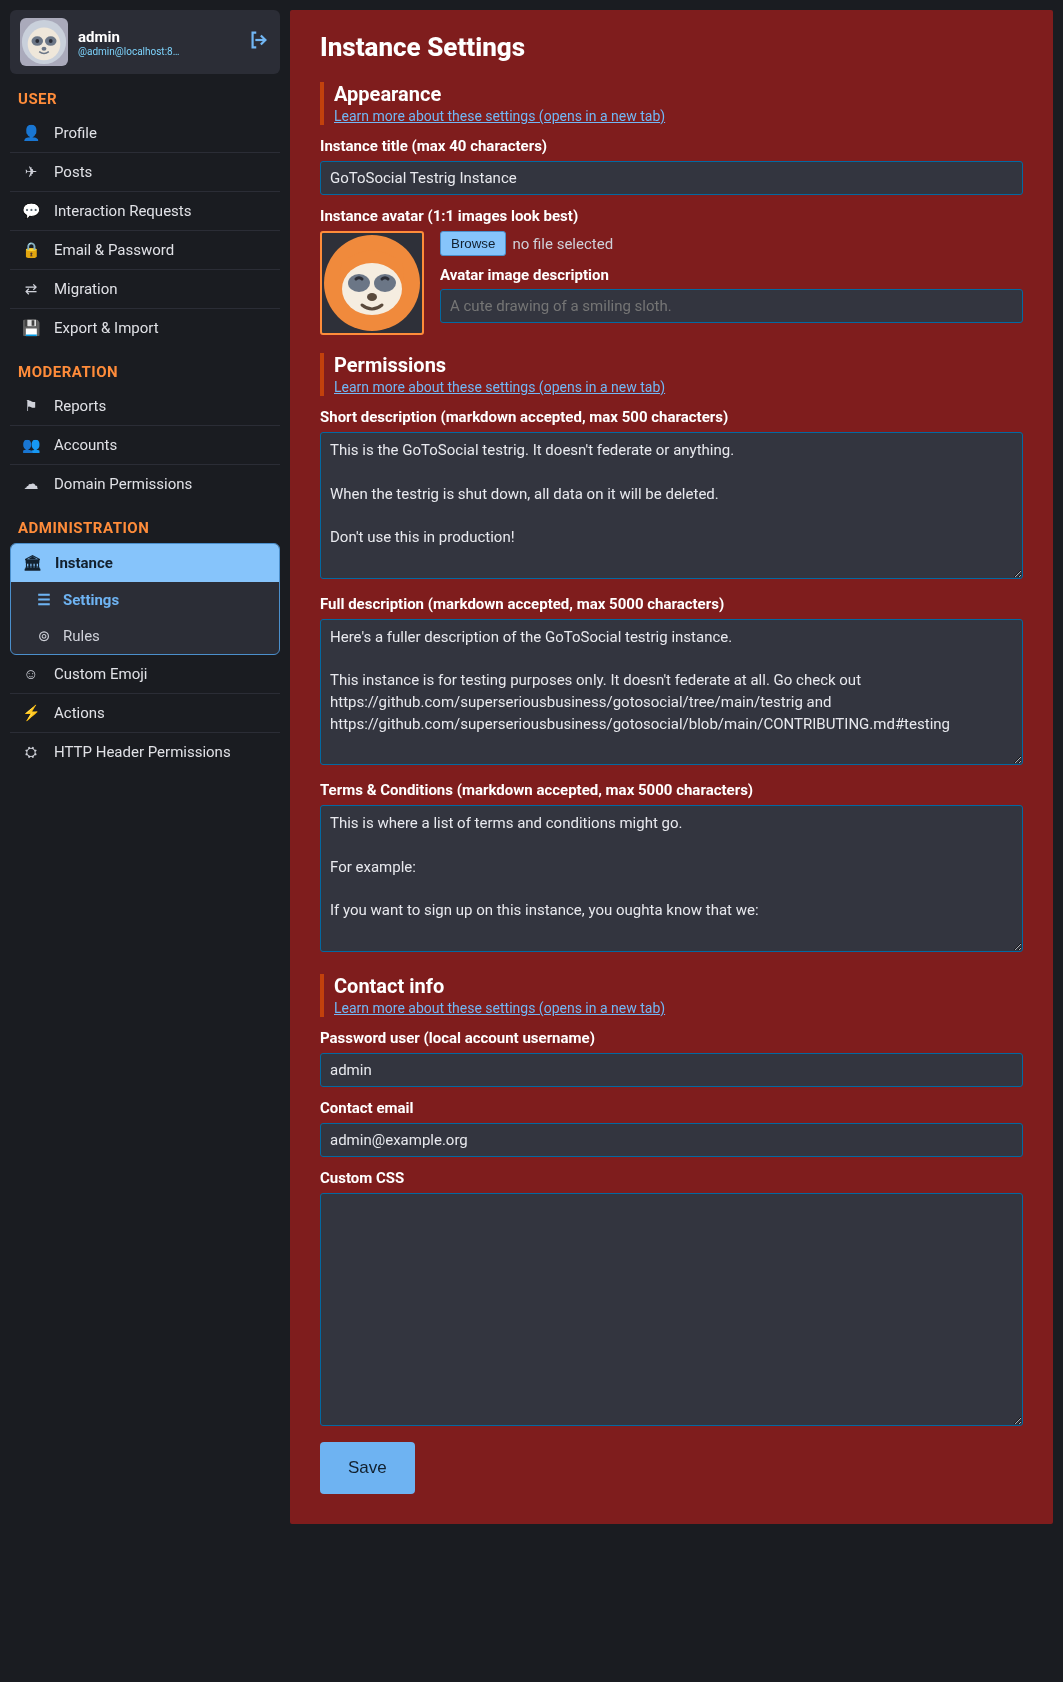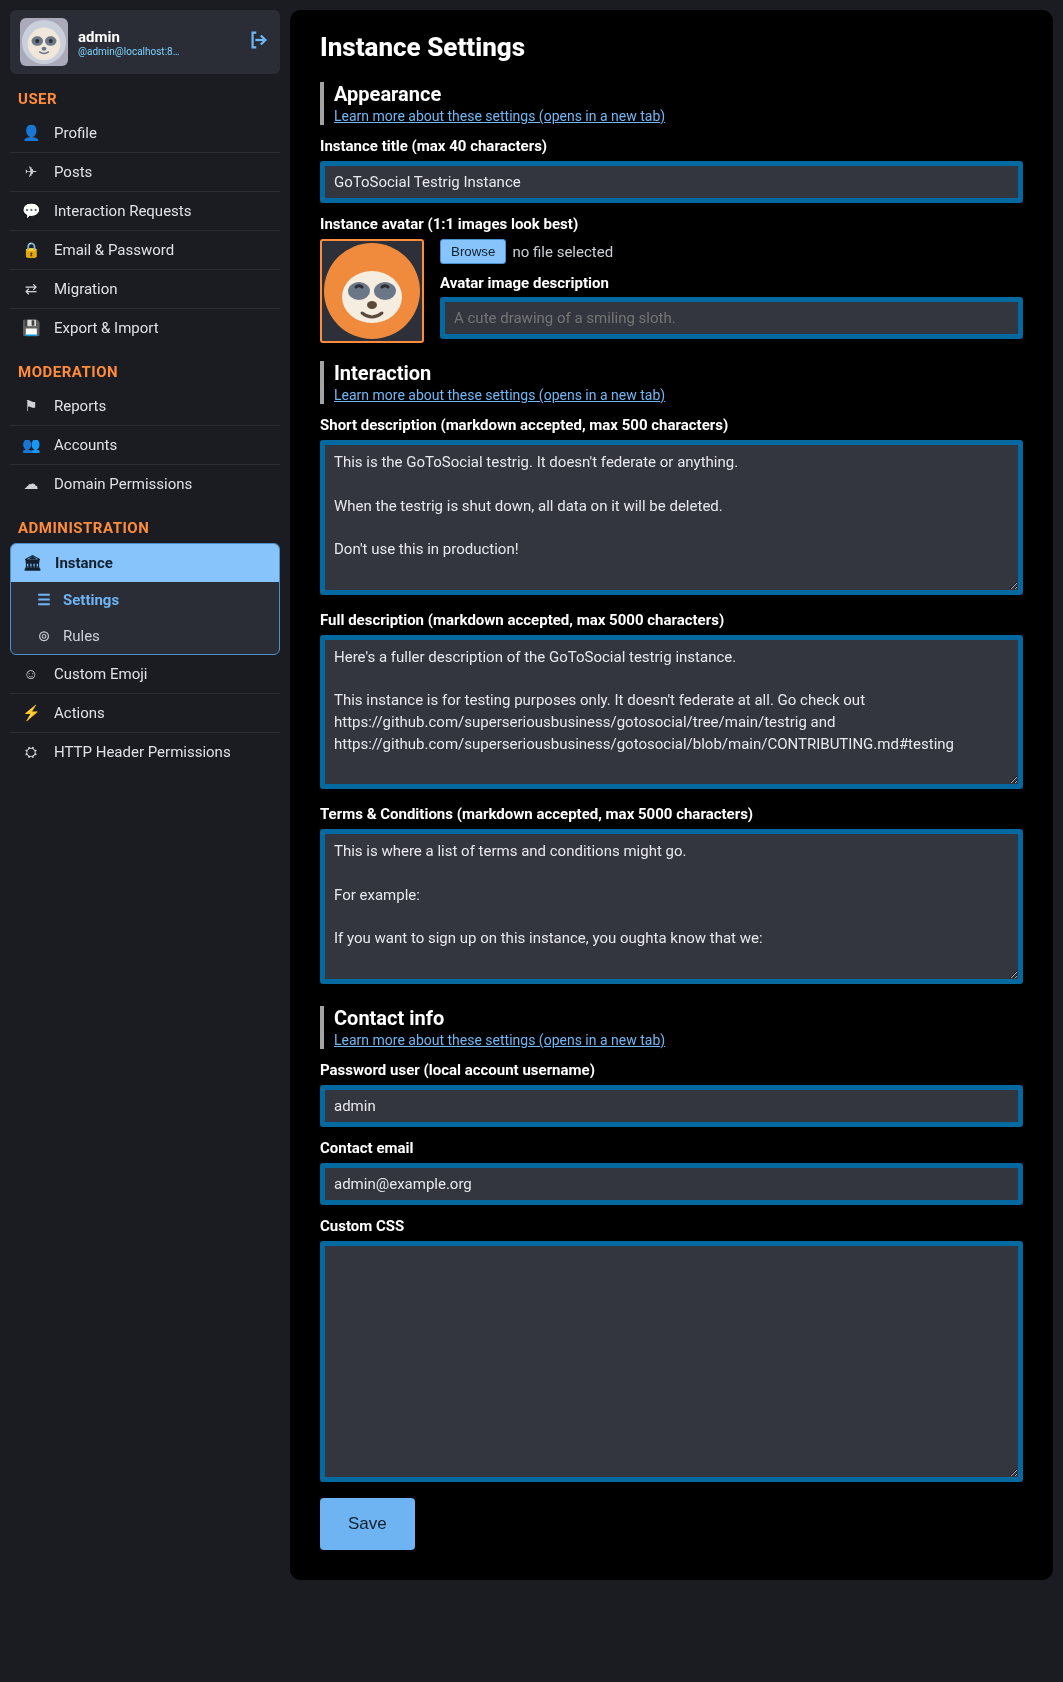--- a/index.html
+++ b/index.html
@@ -69,38 +69,38 @@
     display:flex; align-items:center; gap:12px;
     padding:9px 12px 9px 26px;
     cursor:pointer;
     color:#cfd1d9;
   }
   .sub-item.active { color:#6eb3f2; font-weight:700; }
   .sub-icon { width:14px; text-align:center; }
   
   .main {
     flex:1;
-    background:#000000;
-    border-radius:11px;
+    background:#7f1d1d;
+    border-radius:2px;
     padding: 22px 30px 30px;
   }
   h1 { font-size:26px; font-weight:800; color:#fff; margin-bottom:20px; }
   .group-title {
-    border-left:4px solid #a3a3a3;
+    border-left:4px solid #c2410c;
     padding-left:10px;
     margin: 18px 0 10px;
   }
   .group-title h2 { font-size:20px; font-weight:700; color:#fff; }
   .doc-link { color:#72b7f5; text-decoration:underline; font-size:14px; cursor:pointer; display:inline-block; margin-top:2px;}
   .field { margin: 12px 0; }
   .field-label { font-weight:700; color:#fff; margin-bottom:6px; display:block; }
   input[type=text], textarea {
     width:100%;
     background:#33353f;
-    border:5px solid #0369a1;
+    border:1px solid #0369a1;
     border-radius:3px;
     padding:7px 9px;
     color:#e8e9ee;
     font-size:15px;
     font-family:inherit;
   }
   textarea { resize:vertical; line-height:1.45; }
   .avatar-row { display:flex; gap:16px; align-items:flex-start; }
   .avatar-preview {
     width:104px; height:104px;
@@ -283,21 +283,21 @@
           <button class="browse-btn">Browse</button>
           <span class="file-status">no file selected</span>
         </div>
         <div class="avatar-desc-label">Avatar image description</div>
         <input type="text" class="avatar-desc-input" placeholder="A cute drawing of a smiling sloth." style="">
       </div>
     </div>
   </div>
 
   <div class="group-title">
-    <h2>Interaction</h2>
+    <h2>Permissions</h2>
     <a class="doc-link">Learn more about these settings (opens in a new tab)</a>
   </div>
 
   <div class="field">
     <label class="field-label">Short description (markdown accepted, max 500 characters)</label>
     <textarea rows="6" style="">This is the GoToSocial testrig. It doesn't federate or anything.
 
 When the testrig is shut down, all data on it will be deleted.
 
 Don't use this in production!</textarea>

